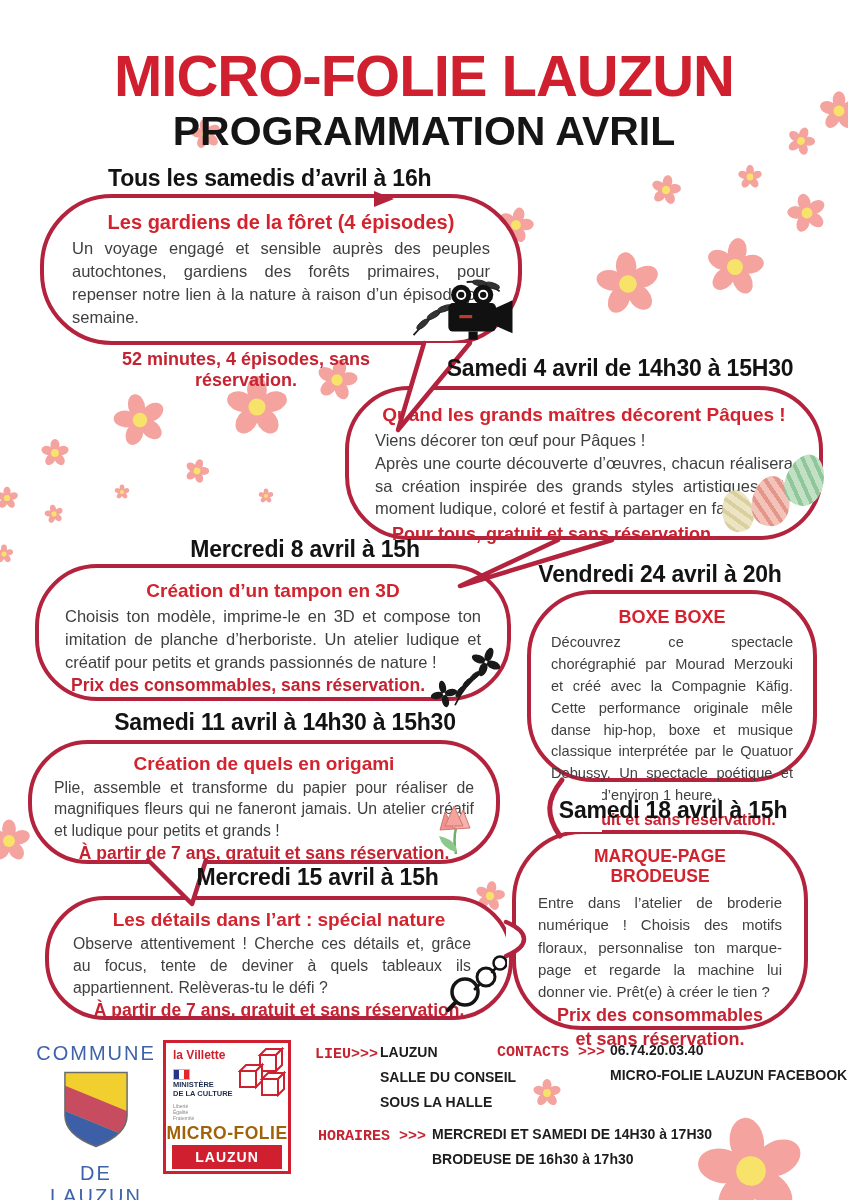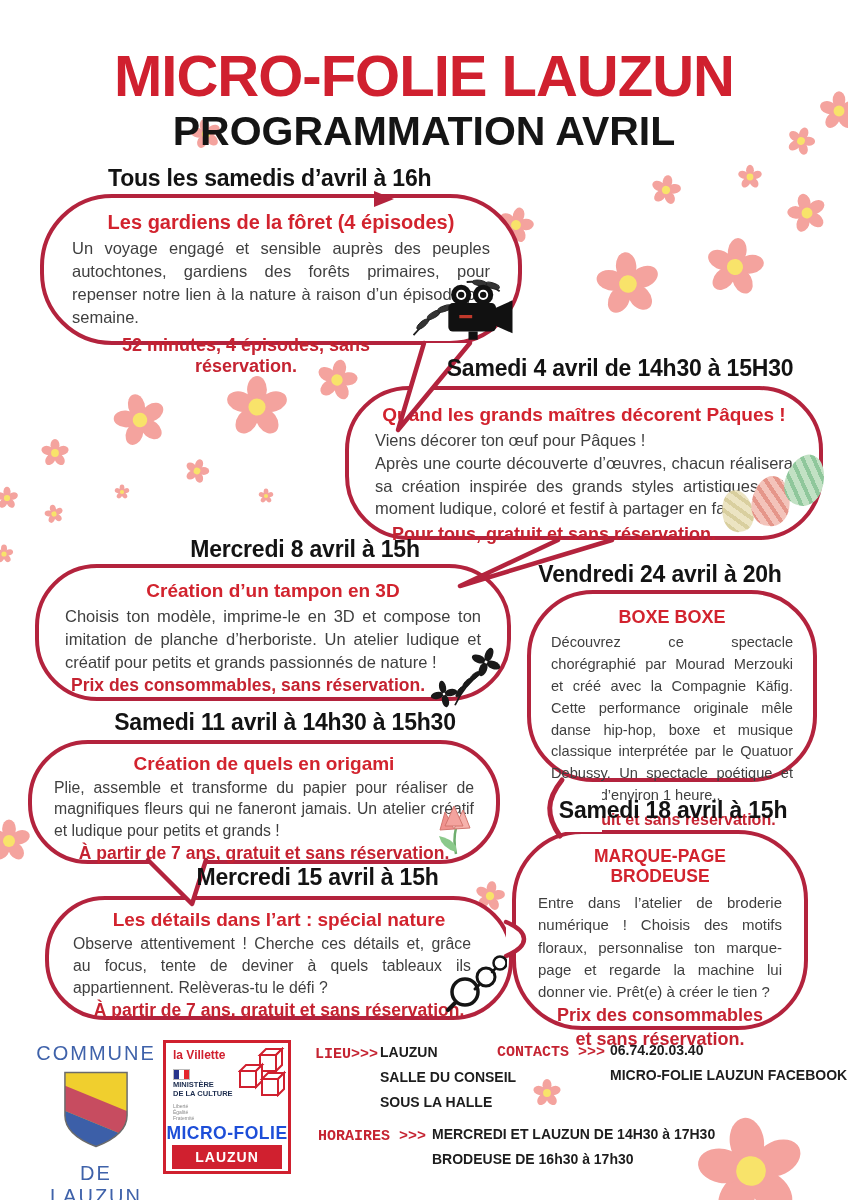--- a/index.html
+++ b/index.html
@@ -16,21 +16,21 @@
   
   .bubble{position:absolute;box-sizing:border-box;background:#fff;border:4px solid #b3233d;z-index:2;}
   .ev-date{position:absolute;z-index:4;margin:0;font-size:23px;font-weight:800;
            color:#131313;text-align:center;letter-spacing:-0.2px;}
   .ev-title{margin:7px 0 3px;text-align:center;font-weight:800;color:#d2232e;}
   .ev-body{margin:0;color:#3f3f3f;text-align:justify;}
   .ev-note{margin:4px 0 0;text-align:center;font-weight:800;color:#c52331;}
   #b0{left:40px;top:194px;width:482px;height:151px;border-radius:72px;padding:6px 28px 0;}
   #b0 .ev-title{font-size:20px;}
   #b0 .ev-body{font-size:16.5px;line-height:1.4;}
-  #b0 .ev-note{font-size:18px;padding-right:70px;margin-top:6px;}
+  #b0 .ev-note{font-size:18px;padding-right:70px;margin-top:20px;}
   #b1{left:345px;top:386px;width:478px;height:154px;border-radius:64px;padding:7px 26px 0;}
   #b1 .ev-title{font-size:19px;}
   #b1 .ev-body{font-size:16.5px;line-height:1.38;}
   #b1 .ev-note{font-size:18px;margin-top:4px;padding-right:60px;}
   #b2{left:35px;top:564px;width:476px;height:137px;border-radius:62px;padding:5px 26px 0;}
   #b2 .ev-title{font-size:19px;}
   #b2 .ev-body{font-size:16.5px;line-height:1.38;}
   #b2 .ev-note{font-size:17.5px;padding-right:50px;margin-top:2px;}
   #b3{left:527px;top:590px;width:290px;height:192px;border-radius:66px;padding:6px 20px 0;}
   #b3 .ev-title{font-size:18px;margin-bottom:4px;}
@@ -59,21 +59,21 @@
            color:#3f62aa;font-size:20px;font-weight:500;letter-spacing:2px;}
   .mf-logo{position:absolute;left:163px;top:1040px;width:128px;height:134px;z-index:4;
            box-sizing:border-box;border:3px solid #d0202f;background:#fff;}
   .mf-lavillette{position:absolute;left:7px;top:5px;font-size:12px;font-weight:800;color:#d0202f;}
   .mf-flag{position:absolute;left:7px;top:26px;width:15px;height:9px;
            background:linear-gradient(90deg,#27348b 0 34%,#fff 34% 66%,#e4252c 66% 100%);
            border:0.5px solid #bbb;}
   .mf-min{position:absolute;left:7px;top:38px;font-size:7.5px;font-weight:800;color:#1c2c4e;line-height:8.5px;}
   .mf-motto{position:absolute;left:7px;top:60px;font-size:5px;color:#8a8a8a;line-height:6px;}
   .mf-brand{position:absolute;left:0;top:80px;width:100%;text-align:center;
-            font-size:17.5px;font-weight:800;letter-spacing:0.5px;color:#1d4ed8;}
+            font-size:17.5px;font-weight:800;letter-spacing:0.5px;color:#a16207;}
   .mf-place{position:absolute;left:6px;top:102px;width:110px;height:24px;background:#d0202f;
             color:#fff;font-size:14px;font-weight:800;text-align:center;line-height:24px;letter-spacing:1px;}
 </style>
 </head>
 <body>
 
 <div class="poster">
 
   <svg width="0" height="0" style="position:absolute">
     <defs>
@@ -391,17 +391,17 @@
   </div>
 
   <p class="ft-label" style="left:497px;top:1044px">CONTACTS &gt;&gt;&gt;</p>
   <div class="ft-lines" style="left:610px;top:1038px">
     <div>06.74.20.03.40</div>
     <div>MICRO-FOLIE LAUZUN FACEBOOK</div>
   </div>
 
   <p class="ft-label" style="left:318px;top:1128px">HORAIRES &gt;&gt;&gt;</p>
   <div class="ft-lines" style="left:432px;top:1122px">
-    <div>MERCREDI ET LAUZUN DE 14H30 à 17H30</div>
+    <div>MERCREDI ET SAMEDI DE 14H30 à 17H30</div>
     <div>BRODEUSE DE 16h30 à 17h30</div>
   </div>
 
 </div>
 
 </body></html>

